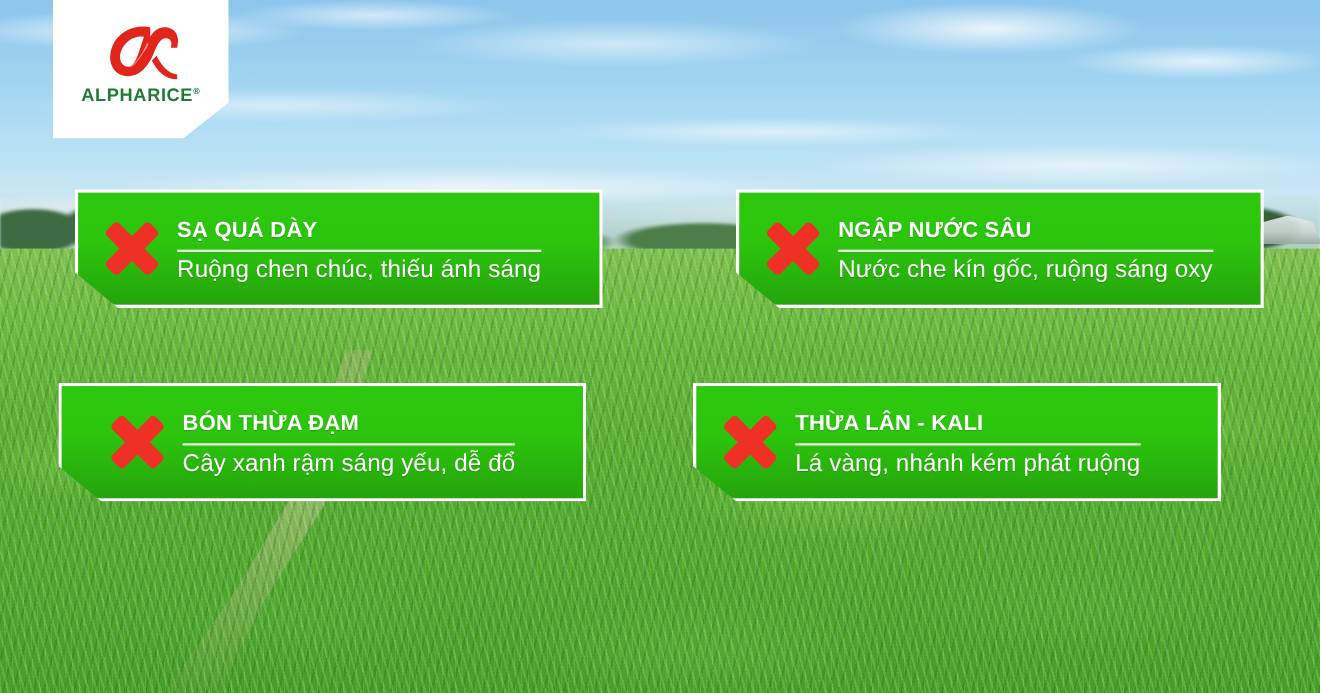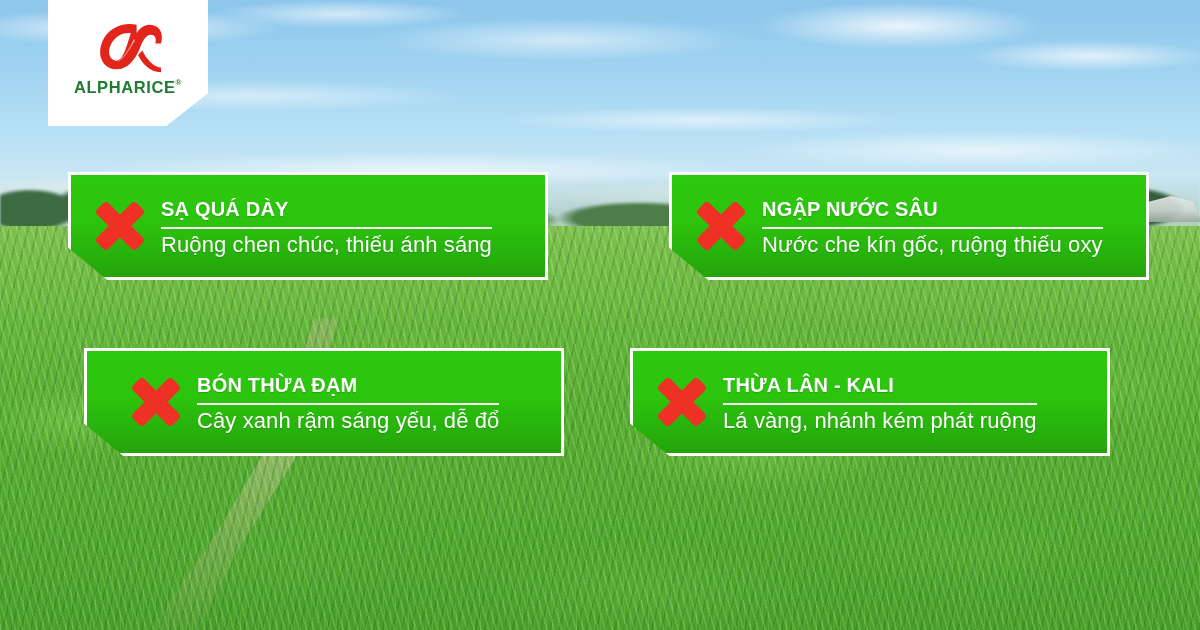--- a/index.html
+++ b/index.html
@@ -121,21 +121,21 @@
     width:480px; height:108px;
     background:linear-gradient(180deg,#2dc90e 0%,#2cc40d 45%,#25a40c 100%);
     border:3px solid #ffffff;
     clip-path:polygon(0 0, 100% 0, 100% 100%, 8.2% 100%, 0 70%);
     display:flex; align-items:center;
     padding-left:14px;
     filter:drop-shadow(0 2px 3px rgba(0,0,0,.28));
   }
   .card-c1 { left:68px;  top:172px; }
   .card-c2 { left:646px; top:172px;margin-left:23px; }
-  .card-c3 { left:84px;  top:348px;padding-left:34px; }
+  .card-c3 { left:53px;  top:348px;padding-left:34px; }
   .card-c4 { left:630px; top:348px; }
 
   .x-icon { width:70px; height:70px; flex:0 0 70px; margin-right:6px; }
 
   .card-text { display:flex; flex-direction:column; justify-content:center; }
   .card-title {
     color:#ffffff; font-weight:bold;
     font-size:20px; line-height:28px;
     letter-spacing:.2px; white-space:nowrap;
     text-shadow:0 1px 1px rgba(0,0,0,.18);
@@ -199,21 +199,21 @@
   <div class="card card-c2">
     <svg class="x-icon" viewBox="0 0 70 70">
       <g fill="#ee3124">
         <rect x="7" y="27" width="56" height="16" rx="4" transform="rotate(45 35 35)"></rect>
         <rect x="7" y="27" width="56" height="16" rx="4" transform="rotate(-45 35 35)"></rect>
       </g>
     </svg>
     <div class="card-text">
       <div class="card-title">NGẬP NƯỚC SÂU</div>
       <div class="card-rule"></div>
-      <div class="card-sub">Nước che kín gốc, ruộng thiếu oxy</div>
+      <div class="card-sub">Nước che kín gốc, ruộng sáng oxy</div>
     </div>
   </div>
 
   <div class="card card-c3">
     <svg class="x-icon" viewBox="0 0 70 70">
       <g fill="#ee3124">
         <rect x="7" y="27" width="56" height="16" rx="4" transform="rotate(45 35 35)"></rect>
         <rect x="7" y="27" width="56" height="16" rx="4" transform="rotate(-45 35 35)"></rect>
       </g>
     </svg>

